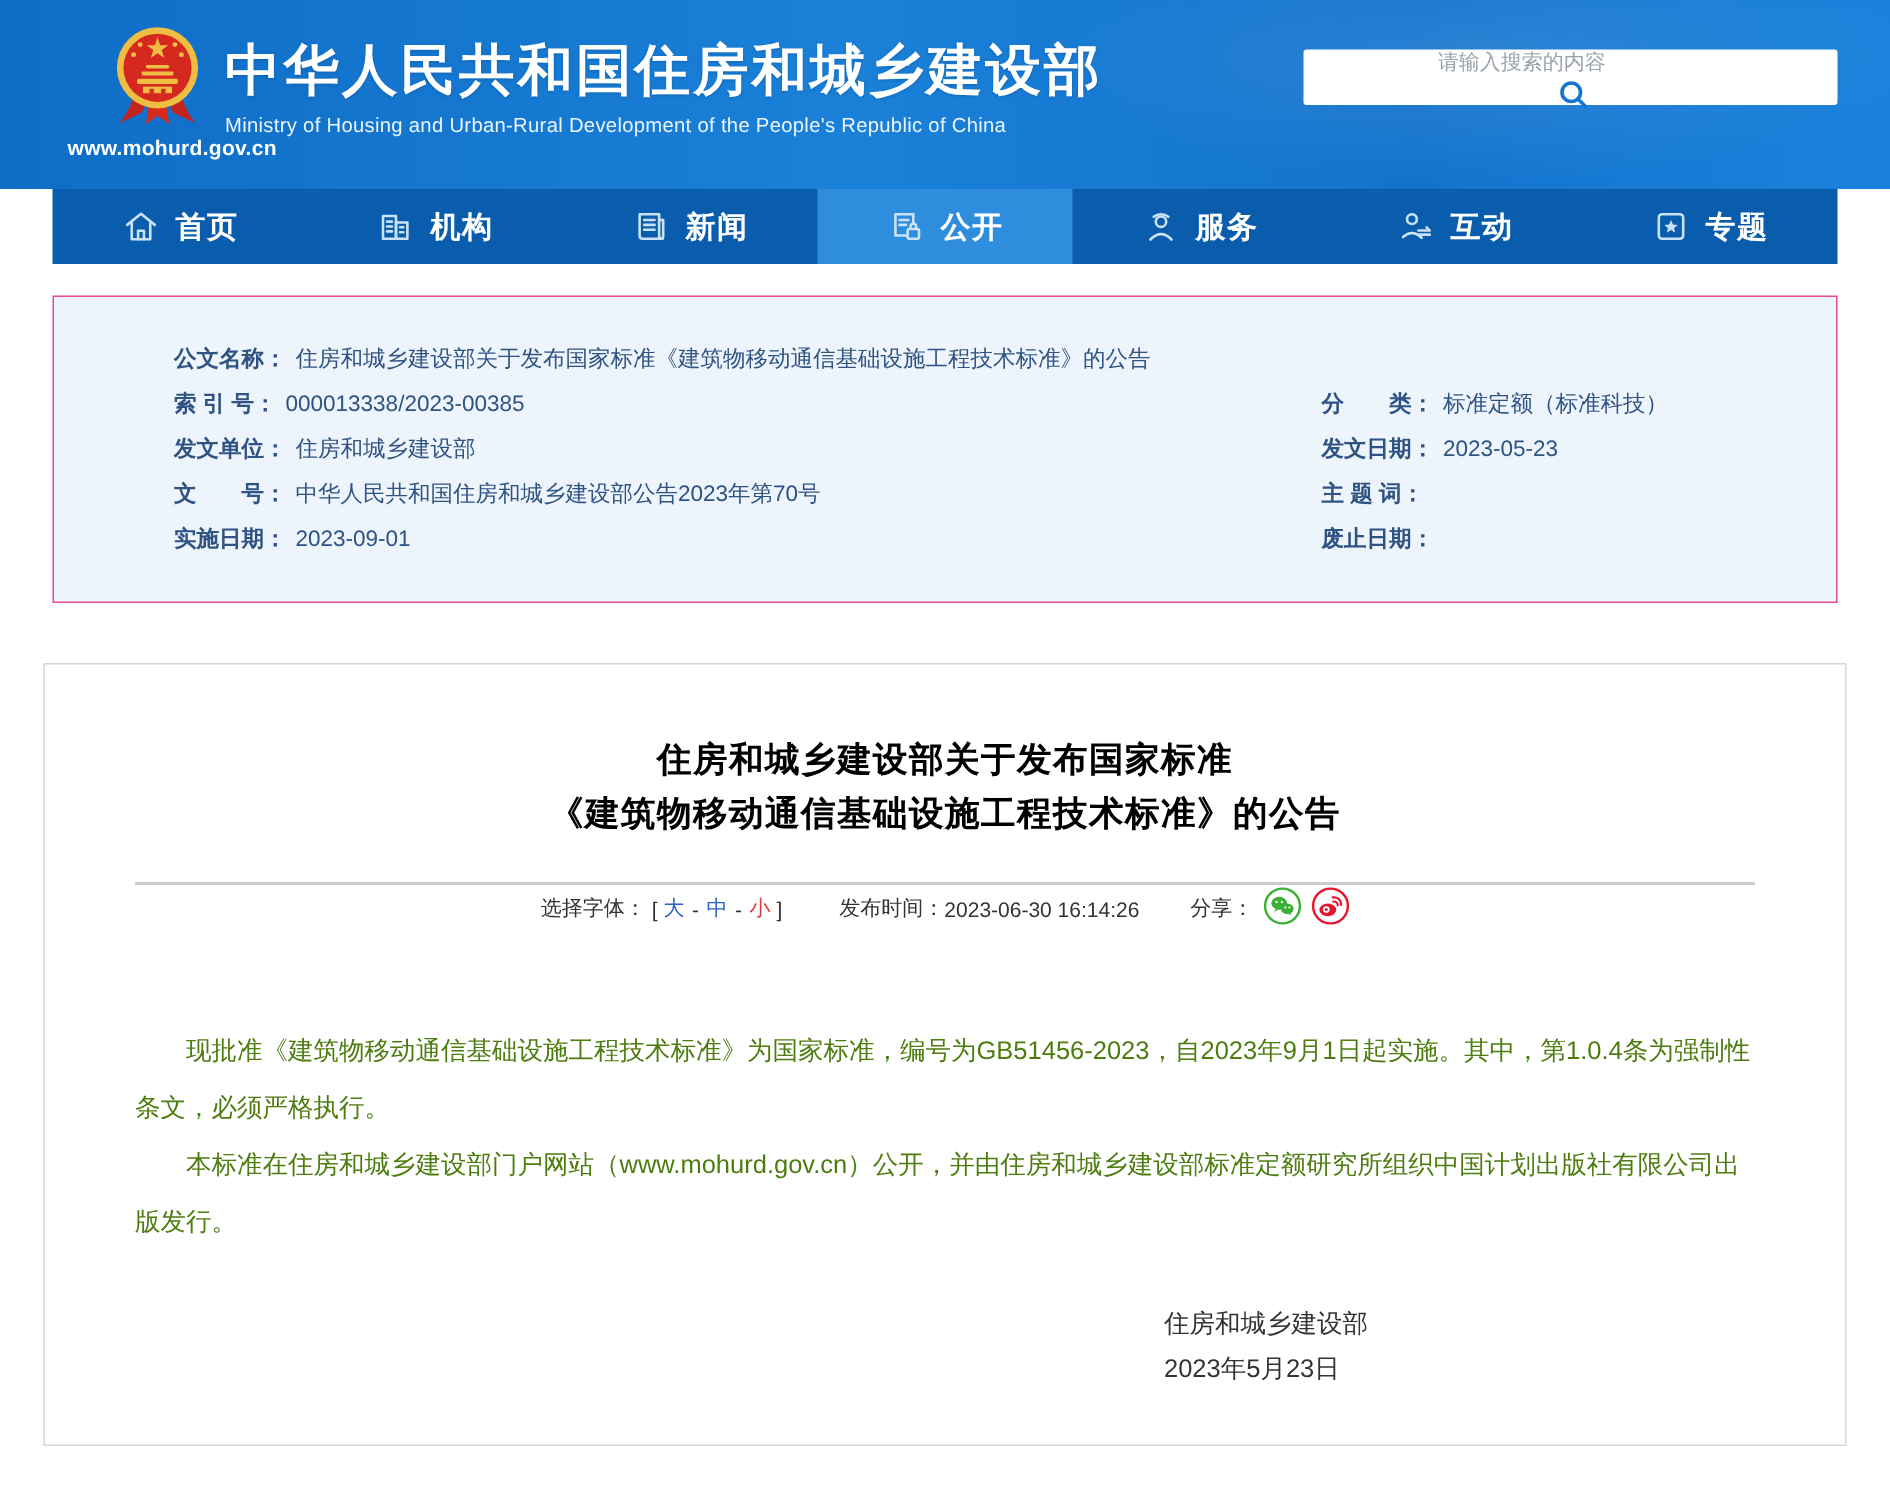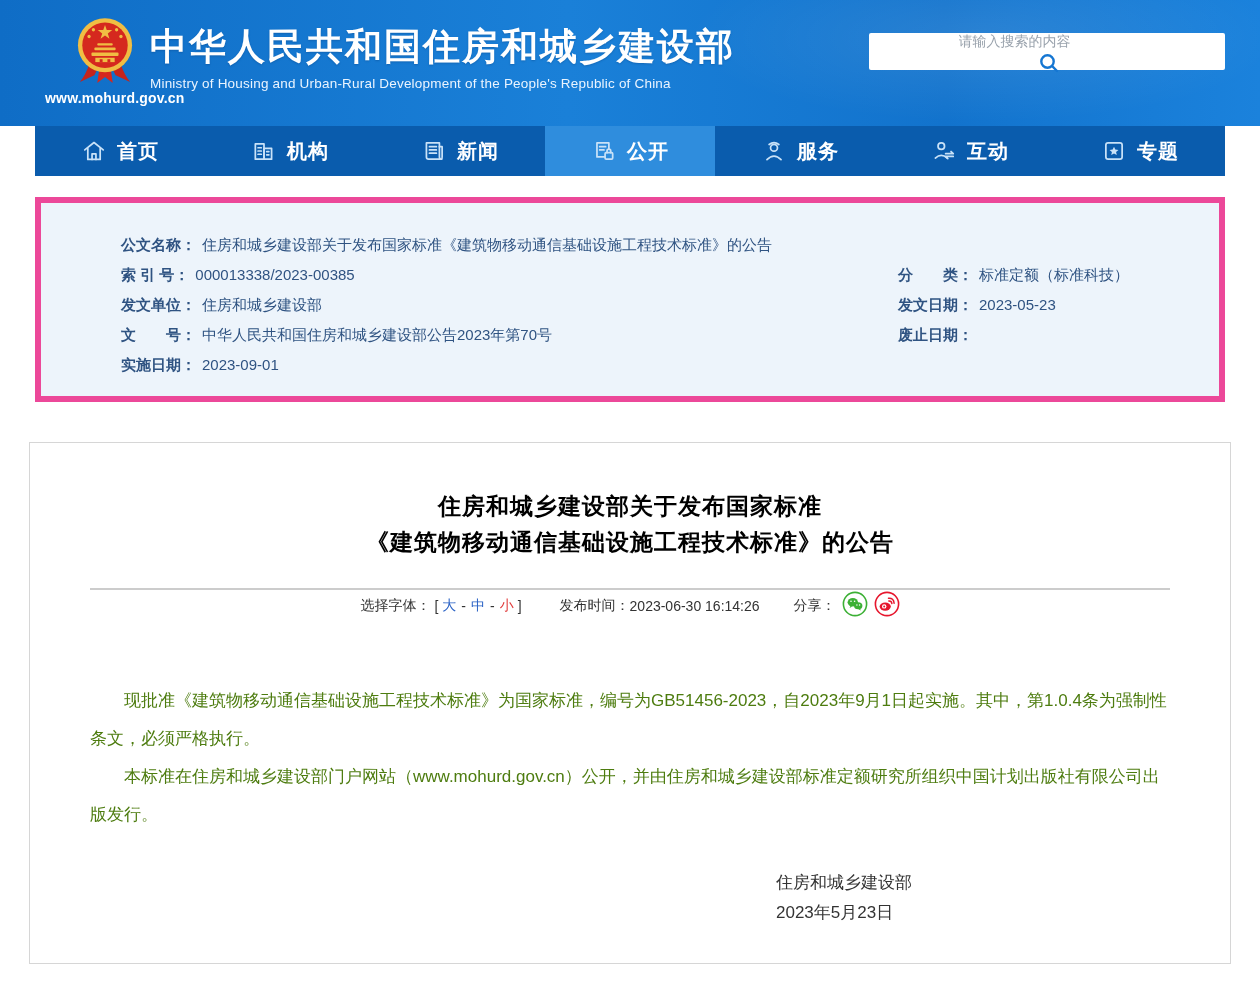--- a/index.html
+++ b/index.html
@@ -49,26 +49,26 @@
   .nav-icon svg { stroke:#c9e2f8; }
 
   
   .breadcrumb { width:1190px; margin:18px auto 0; font-size:14px; color:#8c8c8c; }
   .crumb { color:#8c8c8c; cursor:pointer; text-decoration:none; }
   .crumb-sep { margin:0 7px; color:#999; }
 
   
   .doc-meta {
     width:1190px; margin:21px auto 0; height:205px; background:#edf4fb;
-    border:6px solid #ec4899; padding:27px 20px 0 80px; color:#2f5382; font-size:15px;
+    border:1px solid #ec4899; padding:27px 20px 0 80px; color:#2f5382; font-size:15px;
   }
   .meta-row { line-height:30px; white-space:nowrap; }
   .meta-label { font-weight:bold; }
   .meta-value { margin-left:6px; }
-  .meta-grid { display:flex;gap:12px; }
+  .meta-grid { display:flex; }
   .meta-col-left { width:765px; }
   .meta-col-right { flex:1; }
 
   
   .article {
     width:1202px; margin:40px auto 0; height:522px; background:#fff;
     border:1px solid #d6d6d6; padding:45px 60px 0;
   }
   .article-title { text-align:center; font-size:23px; font-weight:bold; color:#000;
     line-height:36px; letter-spacing:1px; }
@@ -239,20 +239,23 @@
         <div class="meta-row">
           <span class="meta-label">实施日期：</span><span class="meta-value">2023-09-01</span>
         </div>
       </div>
       <div class="meta-col-right">
         <div class="meta-row">
           <span class="meta-label">分　　类：</span><span class="meta-value">标准定额（标准科技）</span>
         </div>
         <div class="meta-row">
           <span class="meta-label">发文日期：</span><span class="meta-value">2023-05-23</span>
+        </div>
+        <div class="meta-row">
+          <span class="meta-label">主 题 词：</span><span class="meta-value"></span>
         </div>
         <div class="meta-row">
           <span class="meta-label">废止日期：</span><span class="meta-value"></span>
         </div>
       </div>
     </div>
   </section>
 
   <section class="article">
     <h2 class="article-title">

